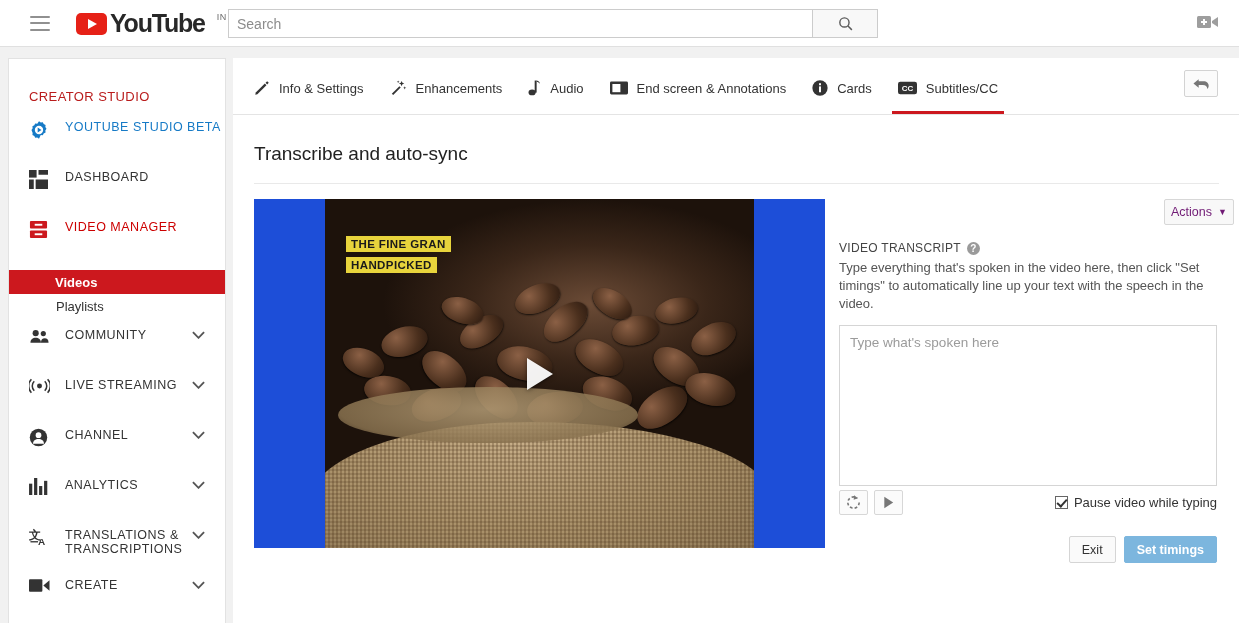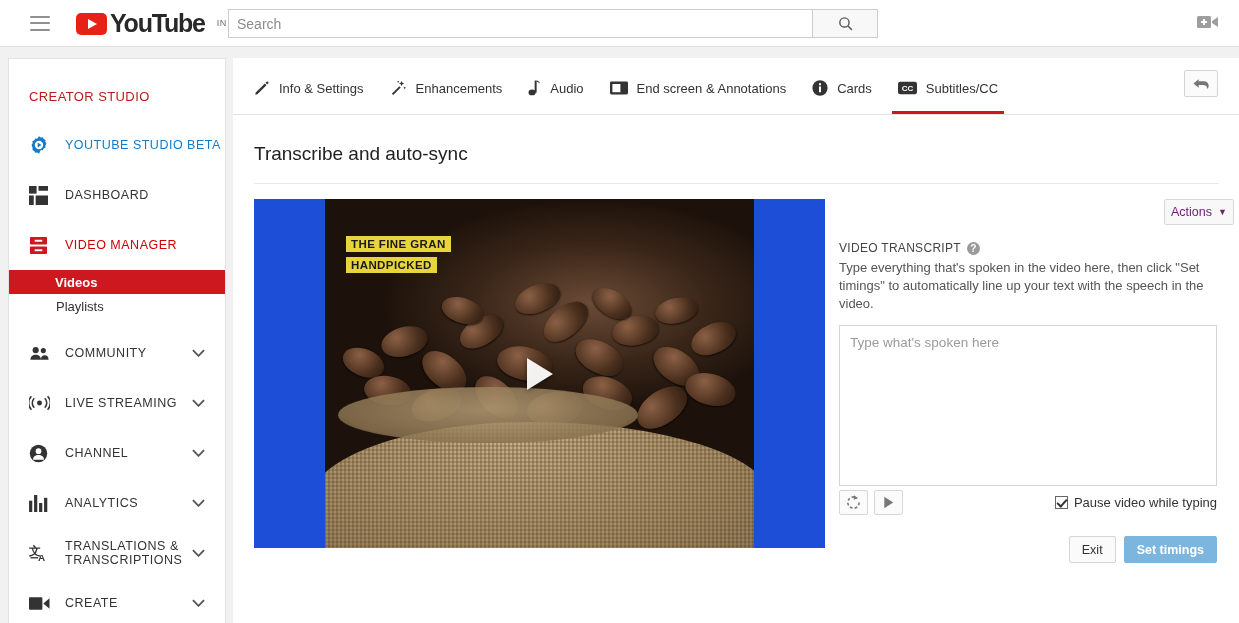--- a/index.html
+++ b/index.html
@@ -21,21 +21,21 @@
   }
   .hamburger{ width:20px; height:15px; margin-left:30px; display:flex; flex-direction:column; justify-content:space-between; cursor:pointer;}
   .hamburger span{ display:block; height:2px; background:#909090; border-radius:1px;}
   .yt-logo{ margin-left:26px; display:flex; align-items:flex-start; cursor:pointer;}
   .yt-play{
     width:31px; height:22px; background:#e62117; border-radius:5px;
     display:flex; align-items:center; justify-content:center; margin-top:3px;
   }
   .yt-play i{ width:0;height:0;border-left:9px solid #fff;border-top:5.5px solid transparent;border-bottom:5.5px solid transparent; margin-left:2px;}
   .yt-word{ font-size:25px; font-weight:bold; letter-spacing:-1.2px; color:#282828; margin-left:3px; line-height:26px;}
-  .yt-cc{ font-size:9px; color:#6b6b6b; margin-left:1px; margin-top:8px; letter-spacing:.3px;padding-left:11px;}
+  .yt-cc{ font-size:9px; color:#6b6b6b; margin-left:1px; margin-top:2px; letter-spacing:.3px;padding-left:11px;}
   .searchwrap{ position:absolute; left:228px; top:9px; display:flex; height:29px;}
   .searchbox{
     width:584px; height:29px; border:1px solid #ccc; border-right:none;
     padding:12px 8px; font-size:14px; color:#333; font-family:"Liberation Sans", sans-serif;
     outline:none; background:#fff;
   }
   .searchbox::placeholder{ color:#8c8c8c; }
   .searchbtn{
     width:66px; height:29px; border:1px solid #ccc; background:#f8f8f8;
     display:flex; align-items:center; justify-content:center; cursor:pointer;
@@ -45,21 +45,21 @@
   
   .sidebar{
     position:absolute; left:8px; top:58px; width:218px; height:570px;
     background:#fff; border:1px solid #e2e2e2; border-bottom:none;
     overflow:hidden;
   }
   .studio-title{
     font-size:13px; color:#b91c1c; letter-spacing:.4px; padding:30px 0 16px 20px; font-weight:400;
   }
   .nav-item{
-    display:flex; align-items:center; height:50px; padding-left:20px; cursor:pointer;
+    display:flex; align-items:flex-start; height:50px; padding-left:20px; cursor:pointer;
     font-size:12.5px; letter-spacing:.5px; color:#333; position:relative;
   }
   .nav-item .ico{ width:26px; display:flex; align-items:center; justify-content:flex-start; flex:none;}
   .nav-item .lbl{ margin-left:10px; line-height:14px;}
   .nav-item.blue .lbl{ color:#167ac6; }
   .nav-item.red .lbl{ color:#c00; }
   .nav-item .chev{ position:absolute; right:20px; color:#555;}
   .sub-item{
     height:24px; display:flex; align-items:center; padding-left:47px;
     font-size:13px; color:#333; cursor:pointer;

